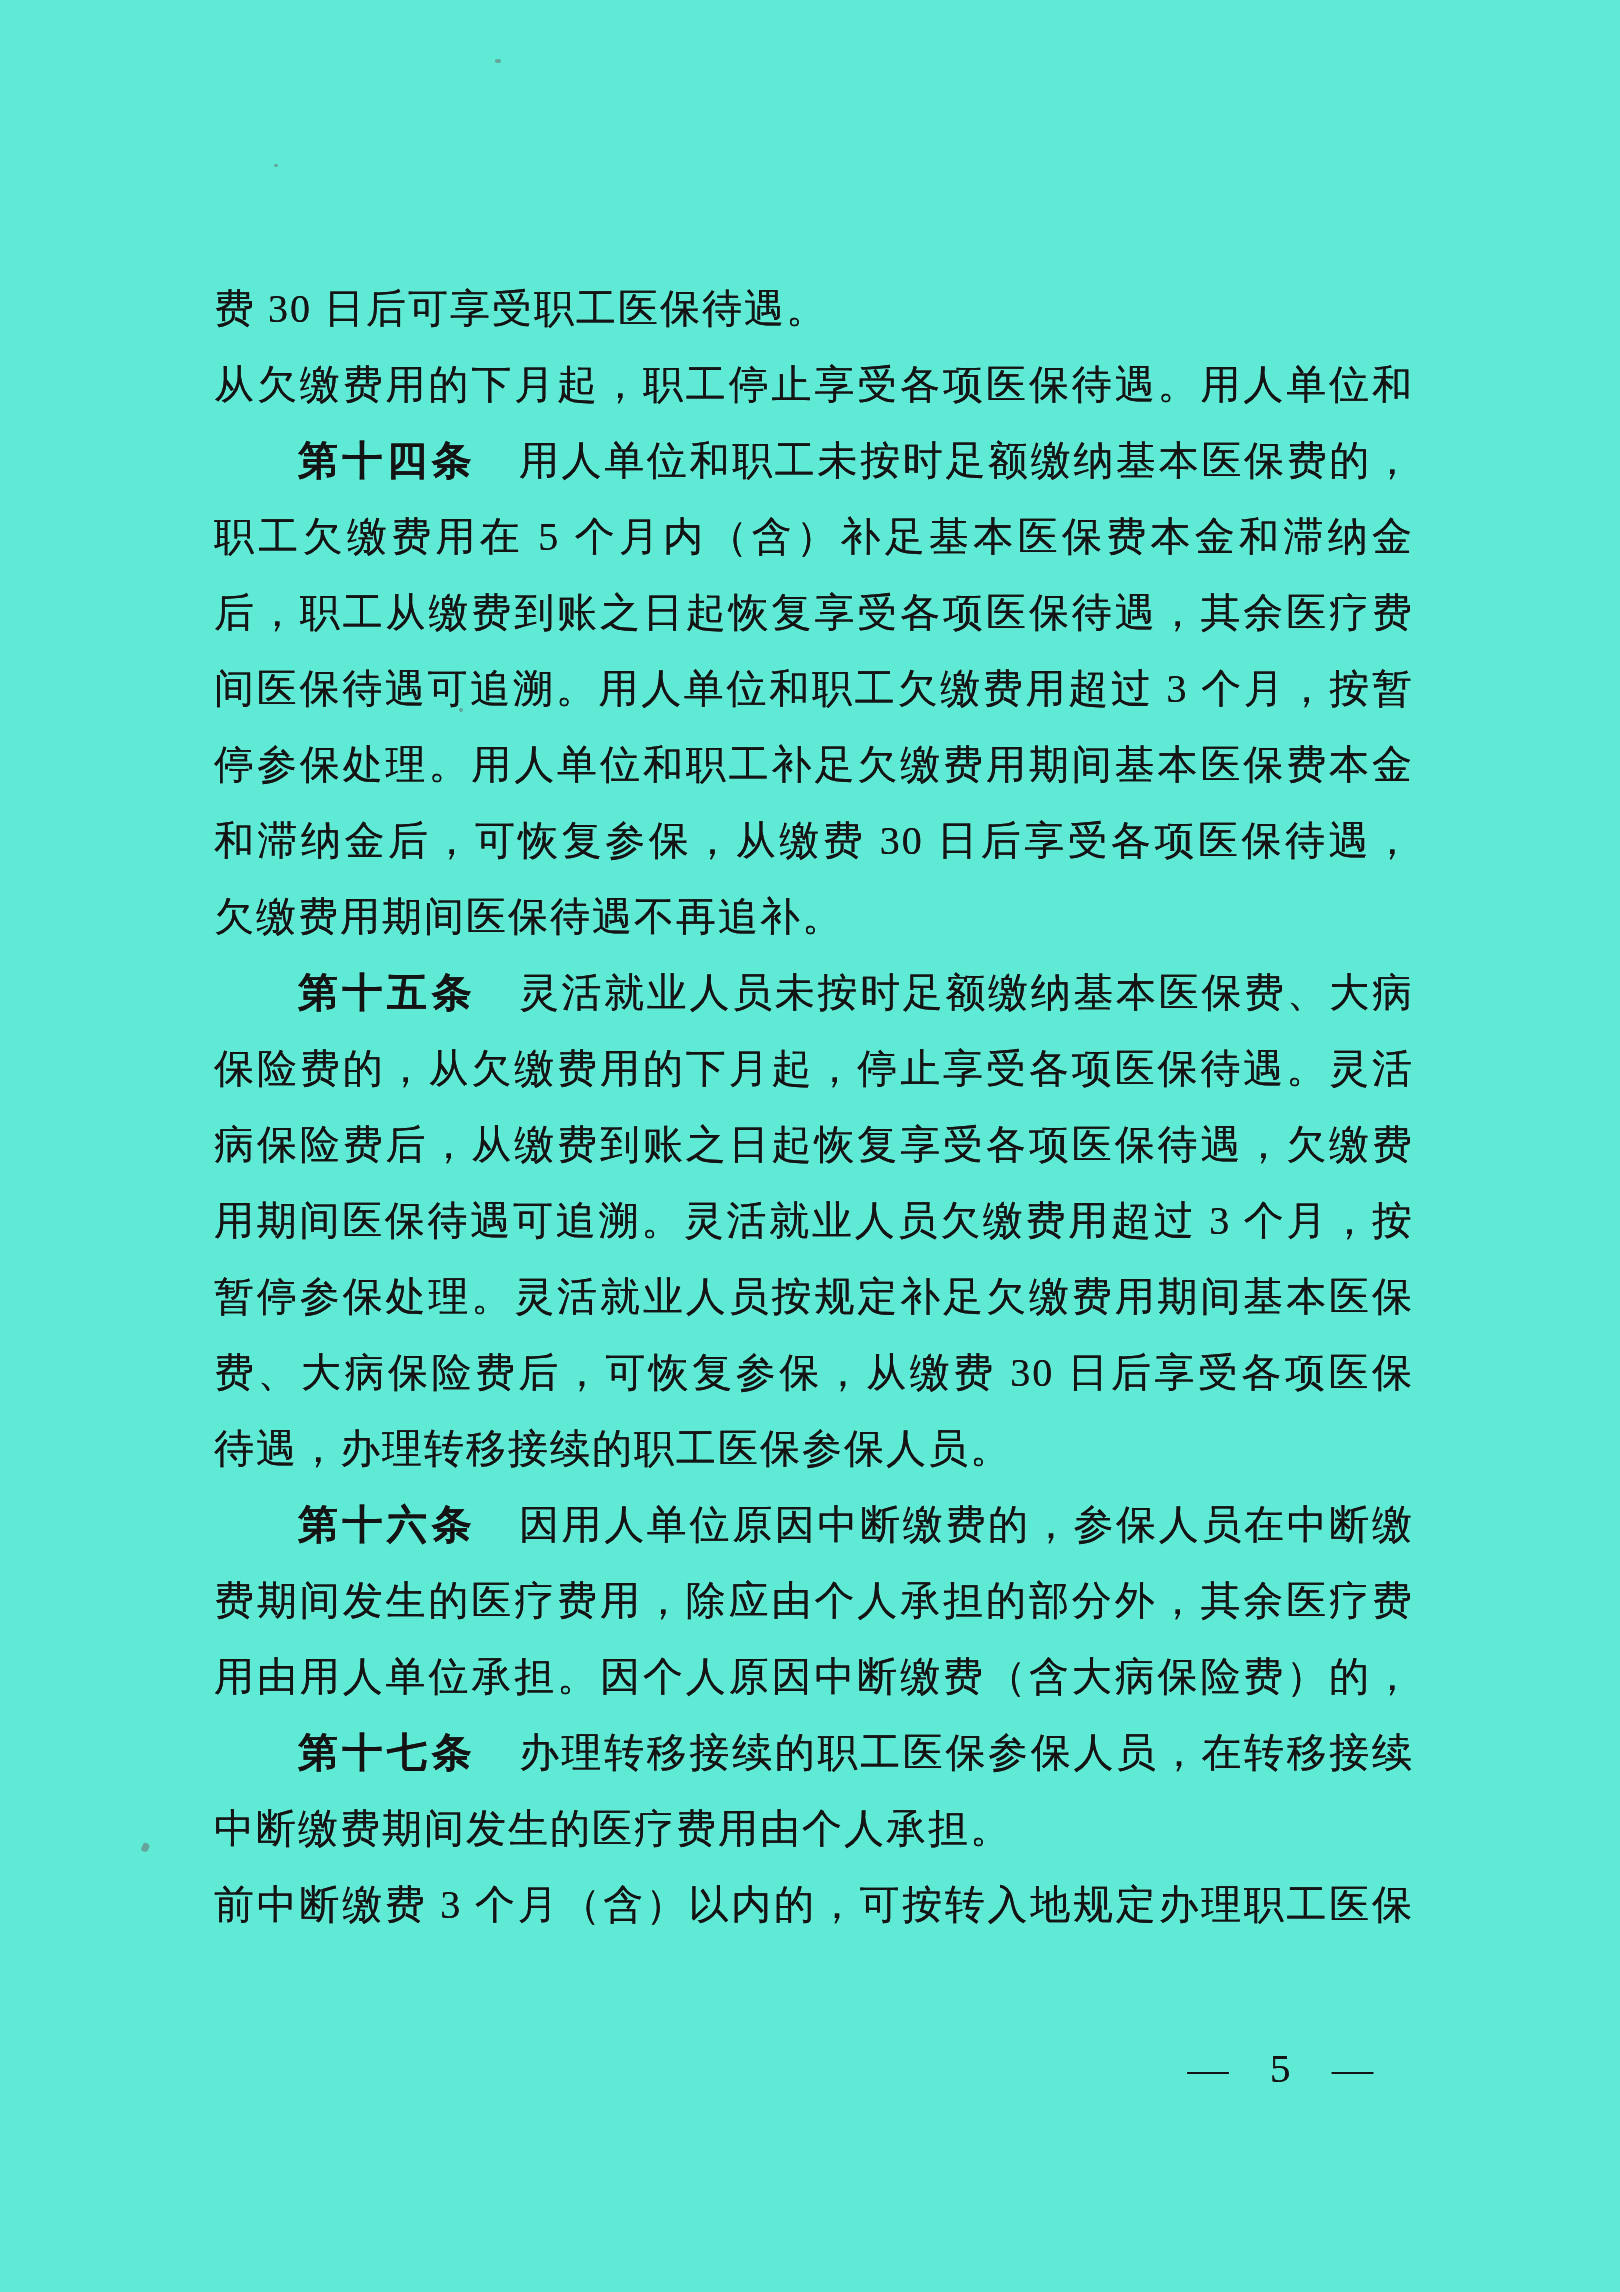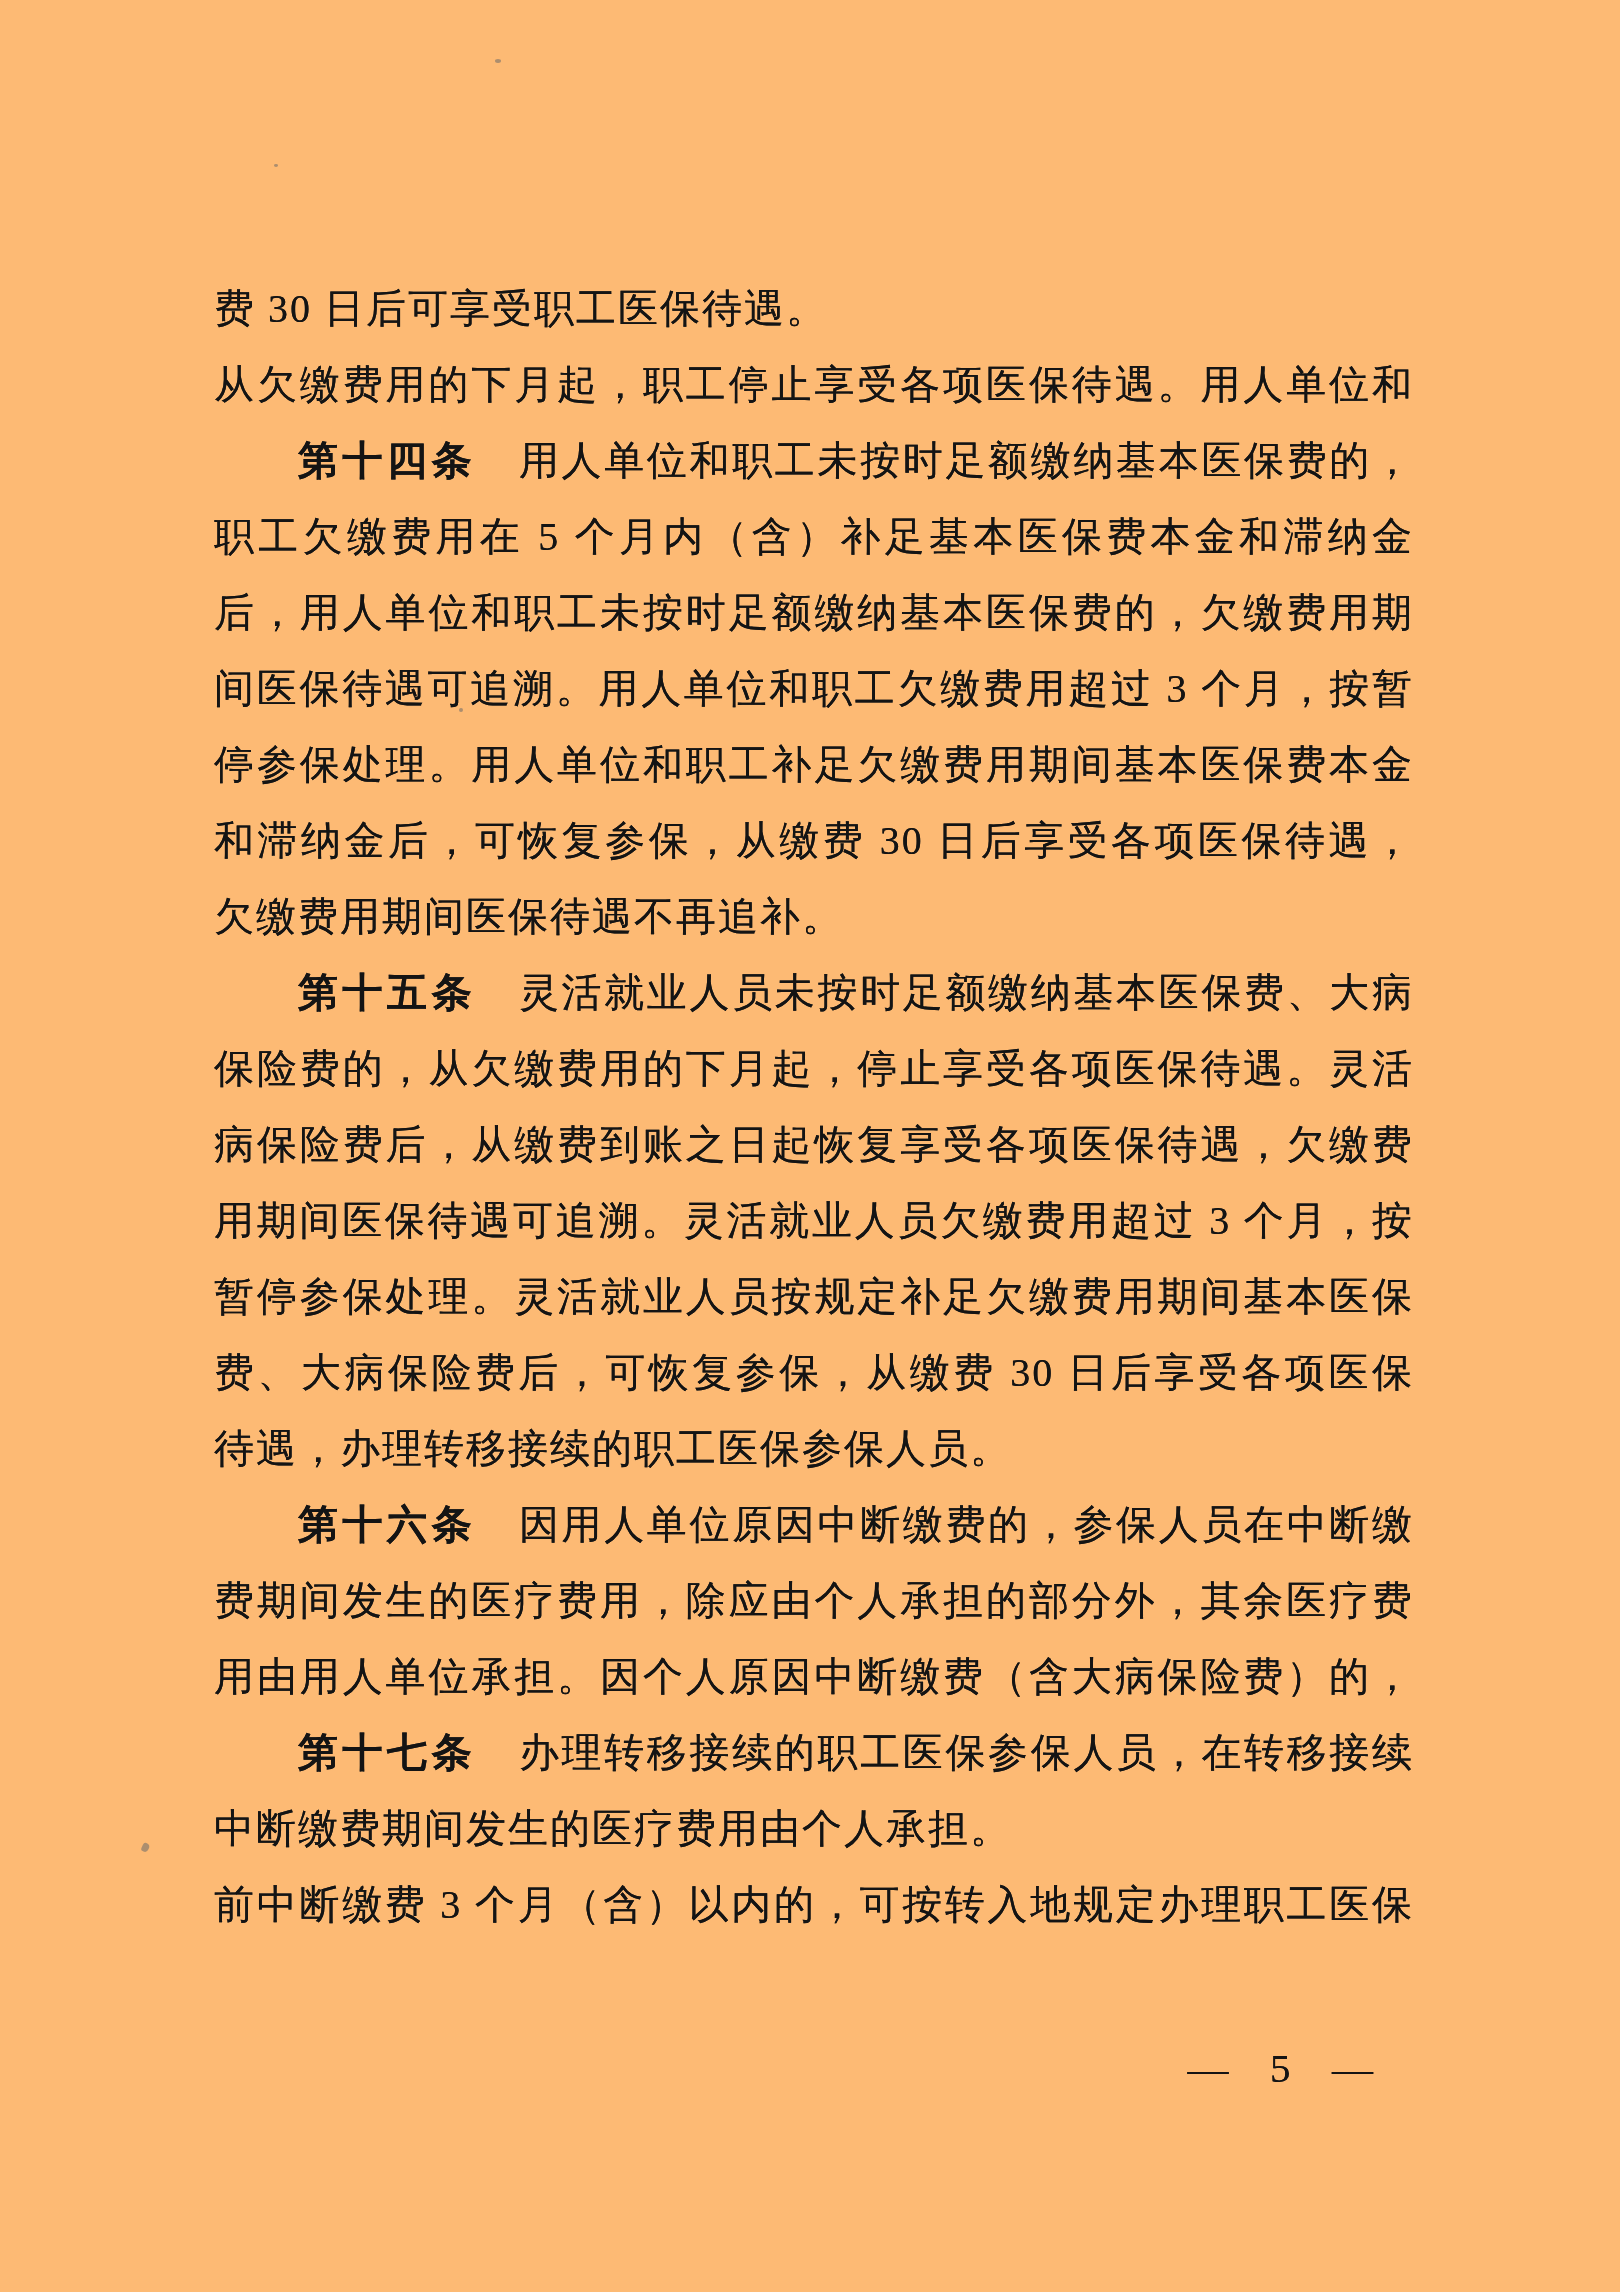--- a/index.html
+++ b/index.html
@@ -1,21 +1,21 @@
 <!DOCTYPE html>
 <html><head>
 <meta charset="utf-8">
 <style>
   html, body { margin: 0; padding: 0; background: #d9d9d9; }
   .page {
     position: relative;
     width: 1620px;
     height: 2293px;
     margin: 0 auto;
-    background: #fdba74;
+    background: #5eead4;
     overflow: hidden;
     font-family: "Liberation Serif", "DejaVu Serif", serif;
     color: #141414;
     text-decoration: underline;
   }
   .text-block {
     position: absolute;
     left: 214px;
     top: 271px;
     width: 1200px;
@@ -59,21 +59,21 @@
 </style>
 </head>
 <body>
 
 <main class="page">
   <div class="text-block">
       <div class="line"><span>费 30 日后可享受职工医保待遇。</span></div>
       <div class="line justify"><span>从欠缴费用的下月起，职工停止享受各项医保待遇。用人单位和</span></div>
       <div class="line justify indent"><span class="article-heading">第十四条</span><span>　用人单位和职工未按时足额缴纳基本医保费的，</span></div>
       <div class="line justify"><span>职工欠缴费用在 5 个月内（含）补足基本医保费本金和滞纳金</span></div>
-      <div class="line justify"><span>后，用人单位和职工未按时足额缴纳基本医保费的，欠缴费用期</span></div>
+      <div class="line justify"><span>后，职工从缴费到账之日起恢复享受各项医保待遇，其余医疗费</span></div>
       <div class="line justify"><span>间医保待遇可追溯。用人单位和职工欠缴费用超过 3 个月，按暂</span></div>
       <div class="line justify"><span>停参保处理。用人单位和职工补足欠缴费用期间基本医保费本金</span></div>
       <div class="line justify"><span>和滞纳金后，可恢复参保，从缴费 30 日后享受各项医保待遇，</span></div>
       <div class="line"><span>欠缴费用期间医保待遇不再追补。</span></div>
       <div class="line justify indent"><span class="article-heading">第十五条</span><span>　灵活就业人员未按时足额缴纳基本医保费、大病</span></div>
       <div class="line justify"><span>保险费的，从欠缴费用的下月起，停止享受各项医保待遇。灵活</span></div>
       <div class="line justify"><span>病保险费后，从缴费到账之日起恢复享受各项医保待遇，欠缴费</span></div>
       <div class="line justify"><span>用期间医保待遇可追溯。灵活就业人员欠缴费用超过 3 个月，按</span></div>
       <div class="line justify"><span>暂停参保处理。灵活就业人员按规定补足欠缴费用期间基本医保</span></div>
       <div class="line justify"><span>费、大病保险费后，可恢复参保，从缴费 30 日后享受各项医保</span></div>

